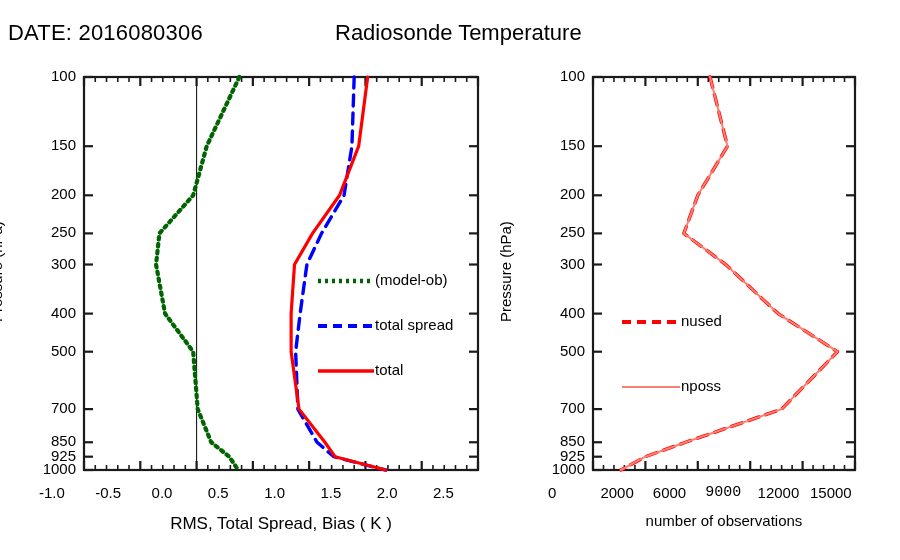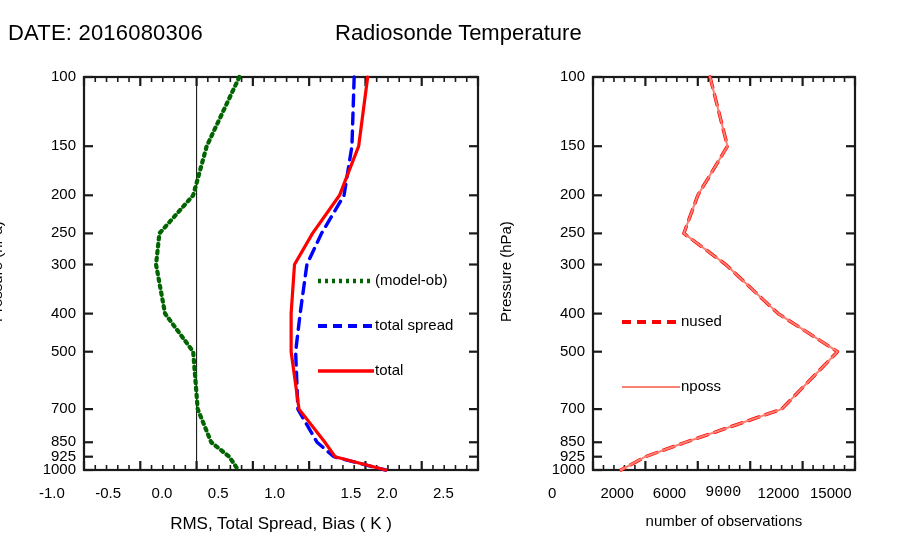--- a/index.html
+++ b/index.html
@@ -213,21 +213,21 @@
       <line x1="622" y1="322" x2="680" y2="322" stroke="#ff0000" stroke-linecap="butt" stroke-width="4.2" stroke-dasharray="9,6"></line>
       <line x1="622" y1="387" x2="680" y2="387" stroke="#fa8072" stroke-linecap="butt" stroke-width="1.8"></line>
     </svg>
 
   <div id="labels-layer">
       <div class="xtick-lab" style="left: 39px; top: 484px; width: 90px;">-1.0</div>
       <div class="xtick-lab" style="left: 95.2857px; top: 484px; width: 90px;">-0.5</div>
       <div class="xtick-lab" style="left: 151.571px; top: 484px; width: 90px;">0.0</div>
       <div class="xtick-lab" style="left: 207.857px; top: 484px; width: 90px;">0.5</div>
       <div class="xtick-lab" style="left: 264.143px; top: 484px; width: 90px;">1.0</div>
-      <div class="xtick-lab" style="left: 320.429px; top: 484px; width: 90px; margin-left: 20px;">1.5</div>
+      <div class="xtick-lab" style="left: 320.429px; top: 484px; width: 90px;">1.5</div>
       <div class="xtick-lab" style="left: 376.714px; top: 484px; width: 90px;">2.0</div>
       <div class="xtick-lab" style="left: 433px; top: 484px; width: 90px;">2.5</div>
       <div class="tick-lab" style="left: 22px; top: 67px; width: 54px;">100</div>
       <div class="tick-lab" style="left: 22px; top: 136.204px; width: 54px;">150</div>
       <div class="tick-lab" style="left: 22px; top: 185.305px; width: 54px;">200</div>
       <div class="tick-lab" style="left: 22px; top: 223.39px; width: 54px;">250</div>
       <div class="tick-lab" style="left: 22px; top: 254.509px; width: 54px;">300</div>
       <div class="tick-lab" style="left: 22px; top: 303.61px; width: 54px;">400</div>
       <div class="tick-lab" style="left: 22px; top: 341.695px; width: 54px;">500</div>
       <div class="tick-lab" style="left: 22px; top: 399.124px; width: 54px;">700</div>

